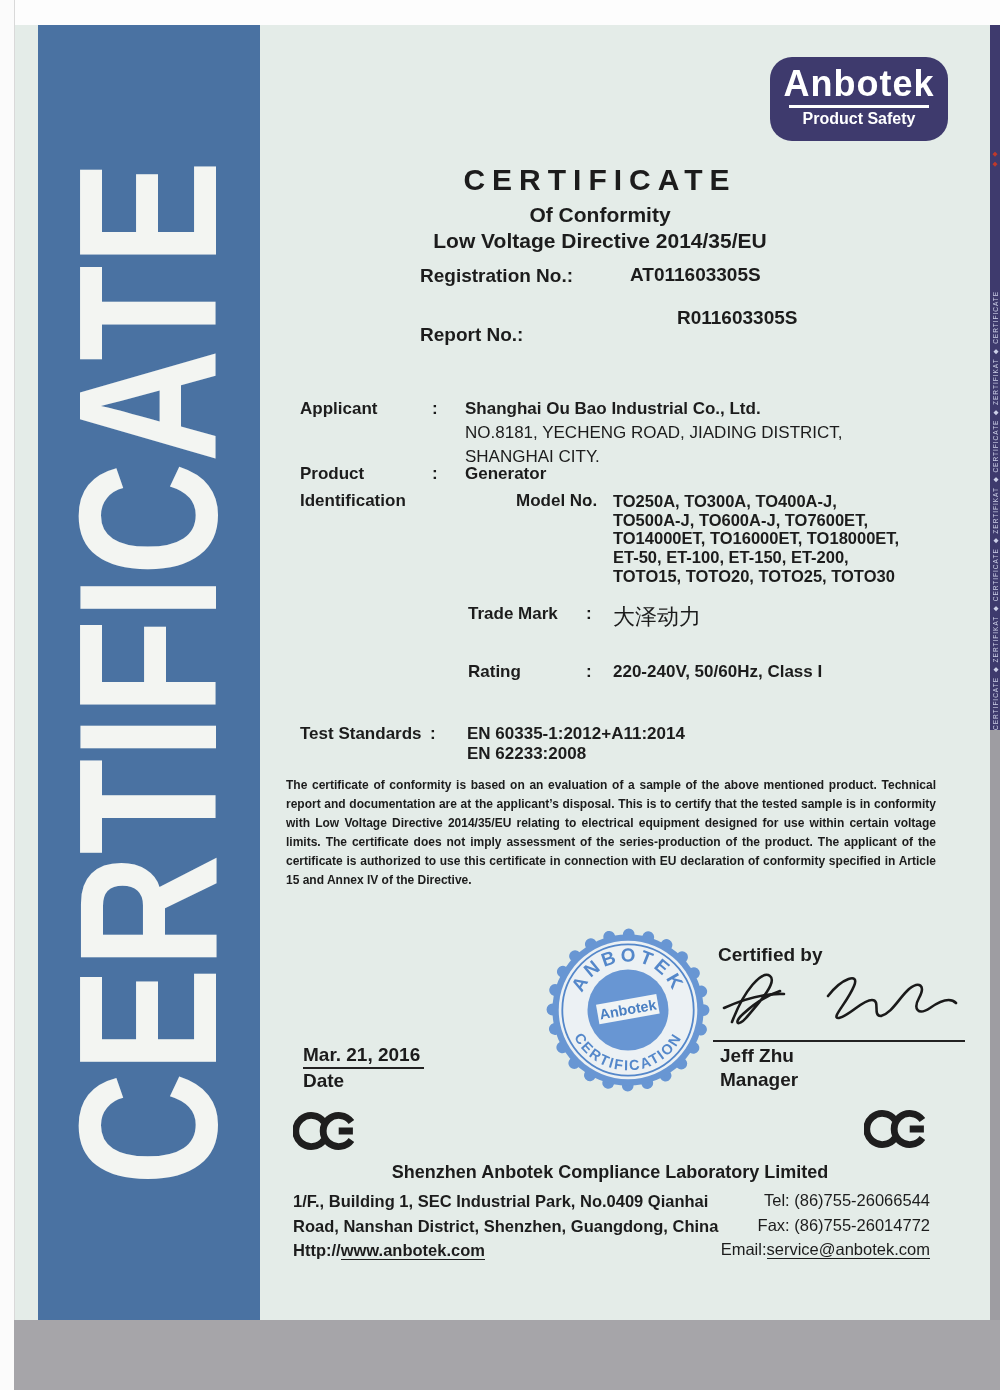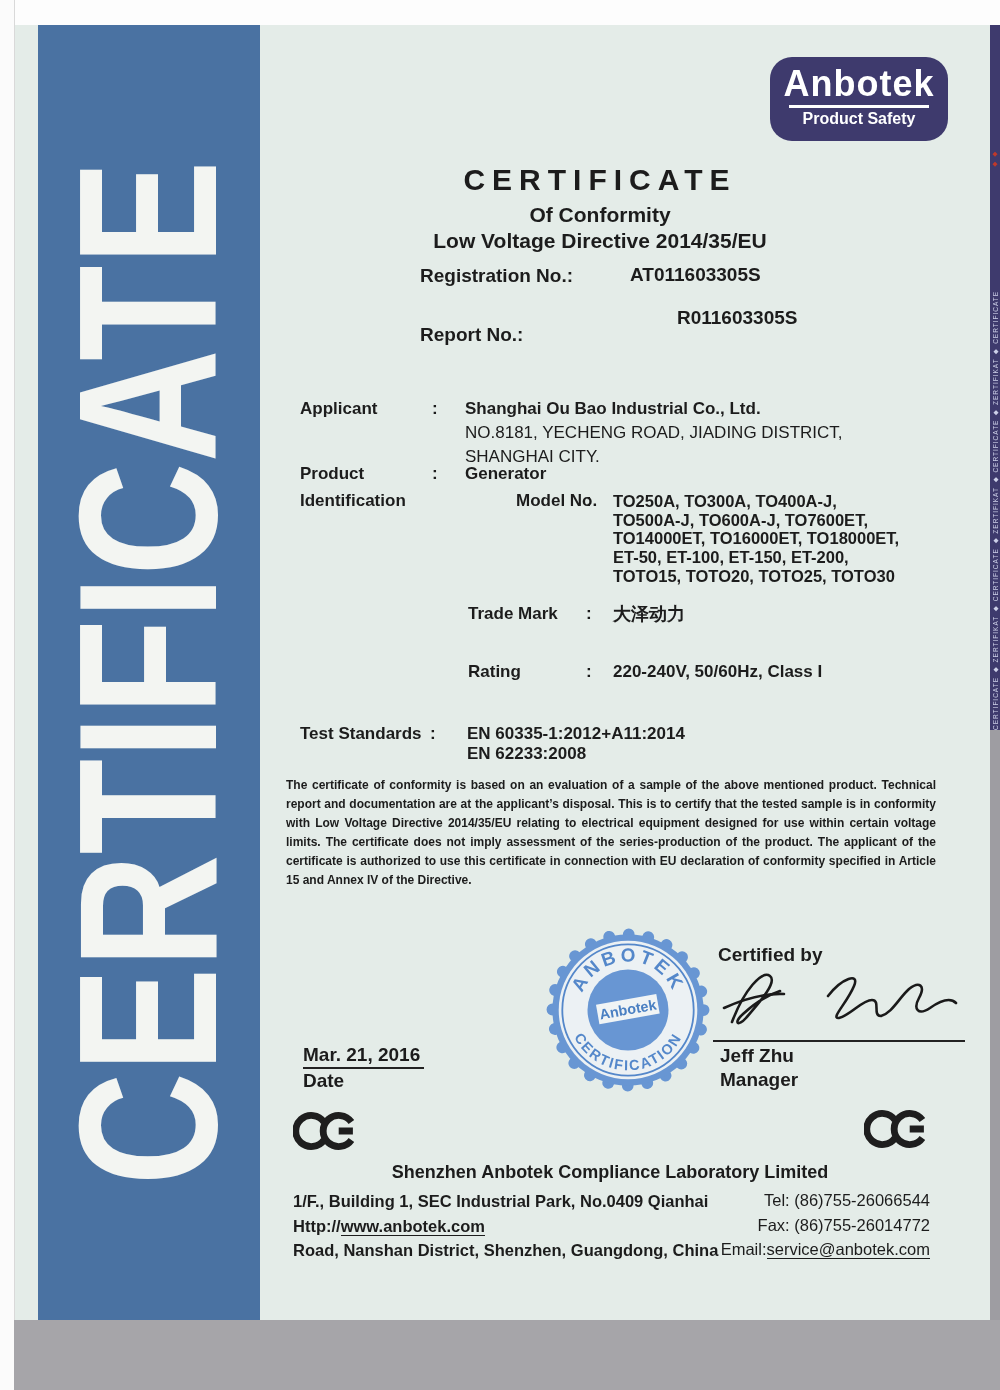--- a/index.html
+++ b/index.html
@@ -37,21 +37,21 @@
   .b19{font-size:19px;font-weight:bold;}
 
   .reg-label{left:420px;top:265px;} .reg-value{left:630px;top:264px;}
   .rep-label{left:420px;top:324px;} .rep-value{left:630px;top:307px;margin-left:47px;}
 
   .lab-app{left:300px;top:399px;} .col-app{left:432px;top:399px;}
   .app-l1{left:465px;top:399px;} .app-l2{left:465px;top:423px;} .app-l3{left:465px;top:447px;}
   .lab-prod{left:300px;top:464px;} .col-prod{left:432px;top:464px;} .val-prod{left:465px;top:464px;}
   .lab-ident{left:300px;top:491px;} .lab-model{left:468px;top:491px;margin-left:48px;} .col-model{left:586px;top:491px;}
   .model-lines{left:613px;top:492px;font-size:16.5px;font-weight:bold;line-height:18.7px;}
-  .lab-trade{left:468px;top:604px;} .col-trade{left:586px;top:604px;} .val-trade{left:613px;top:602px;font-size:18px;font-weight:bold;}
+  .lab-trade{left:468px;top:604px;} .col-trade{left:586px;top:604px;} .val-trade{left:613px;top:602px;font-size:22px;font-weight:normal;}
   .lab-rating{left:468px;top:662px;} .col-rating{left:586px;top:662px;} .val-rating{left:613px;top:662px;}
   .lab-test{left:300px;top:724px;} .col-test{left:430px;top:724px;}
   .test-lines{left:467px;top:724px;font-size:17px;font-weight:bold;line-height:19.5px;}
 
   .body-text{left:286px;top:776px;width:650px;font-size:12px;font-weight:bold;
              line-height:18.9px;text-align:justify;z-index:2;}
 
   .stamp{left:538px;top:920px;width:180px;height:180px;opacity:.93;z-index:1;}
   .st-fill{fill:var(--stamp-blue,#5f90d2);} .st-ink{fill:var(--stamp-ink,#4a80c8);}
   .certified{left:718px;top:944px;} .sig-svg{left:702px;top:956px;z-index:2;}
@@ -186,22 +186,22 @@
   <svg class="abs ce-right" width="64" height="52" viewBox="0 0 140 100">
     <g fill="none" stroke="#1e1e1e" stroke-width="15">
       <path d="M67.8,30.5 A34,34 0 1 0 67.8,69.5"></path>
       <path d="M127.8,30.5 A34,34 0 1 0 127.8,69.5 M100,50 H131"></path>
     </g>
   </svg>
 
   <div class="abs footer-company">Shenzhen Anbotek Compliance Laboratory Limited</div>
   <div class="abs footer-address">
     <div>1/F., Building 1, SEC Industrial Park, No.0409 Qianhai</div>
+    <div>Road, Nanshan District, Shenzhen, Guangdong, China</div>
     <div><span>Http://</span><span class="u">www.anbotek.com</span></div>
-    <div>Road, Nanshan District, Shenzhen, Guangdong, China</div>
   </div>
   <div class="abs footer-contact">
     <div>Tel: (86)755-26066544</div>
     <div>Fax: (86)755-26014772</div>
     <div><span>Email:</span><span class="u">service@anbotek.com</span></div>
   </div>
 
   <div class="abs bottom-band"></div>
 </div>
 

